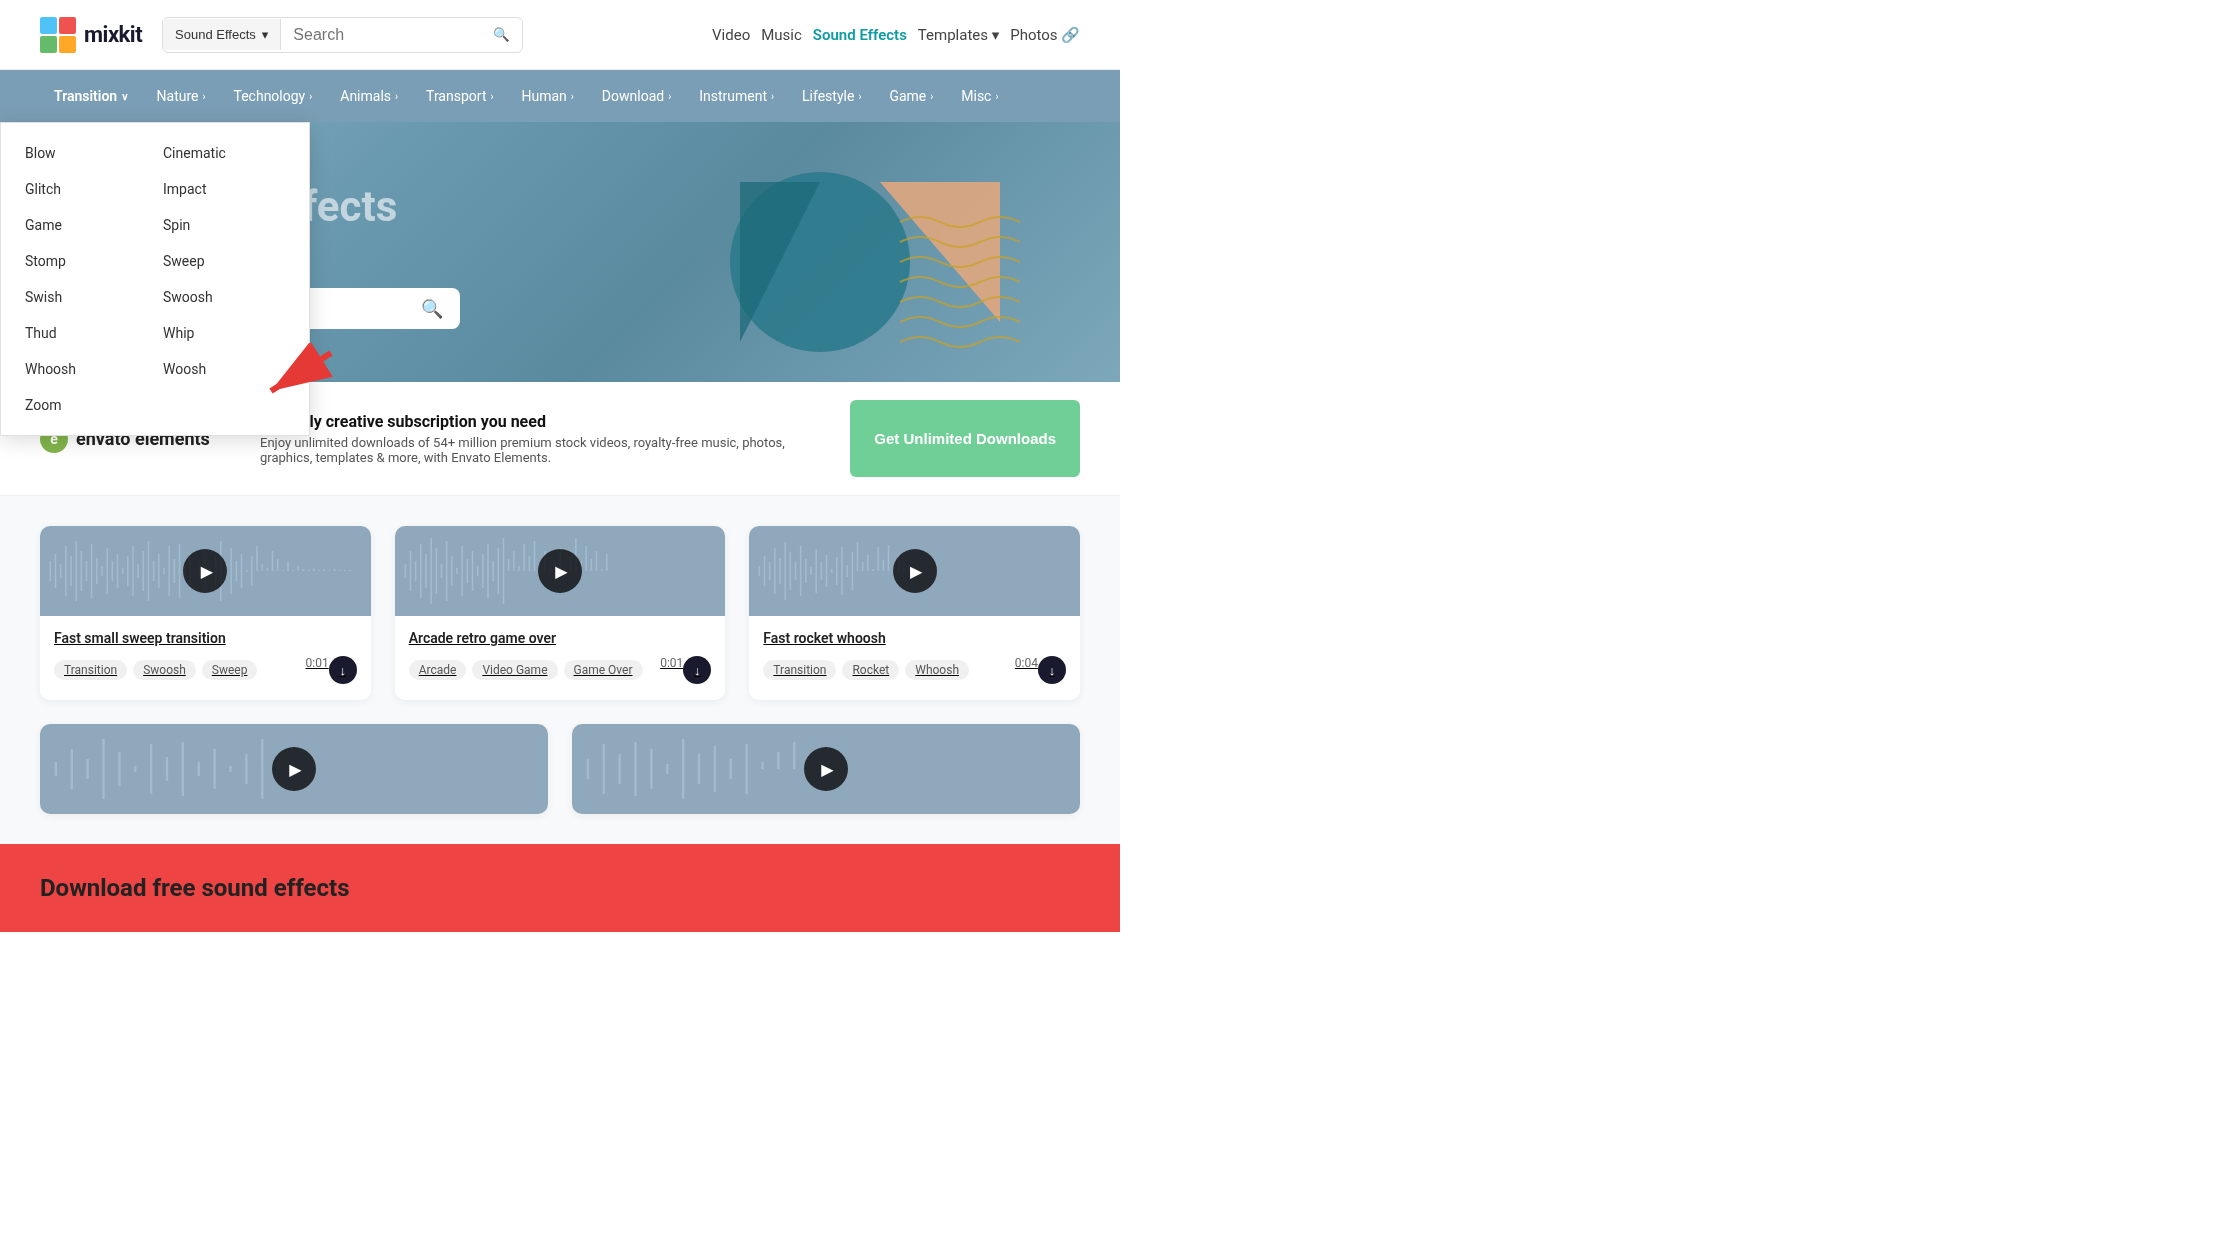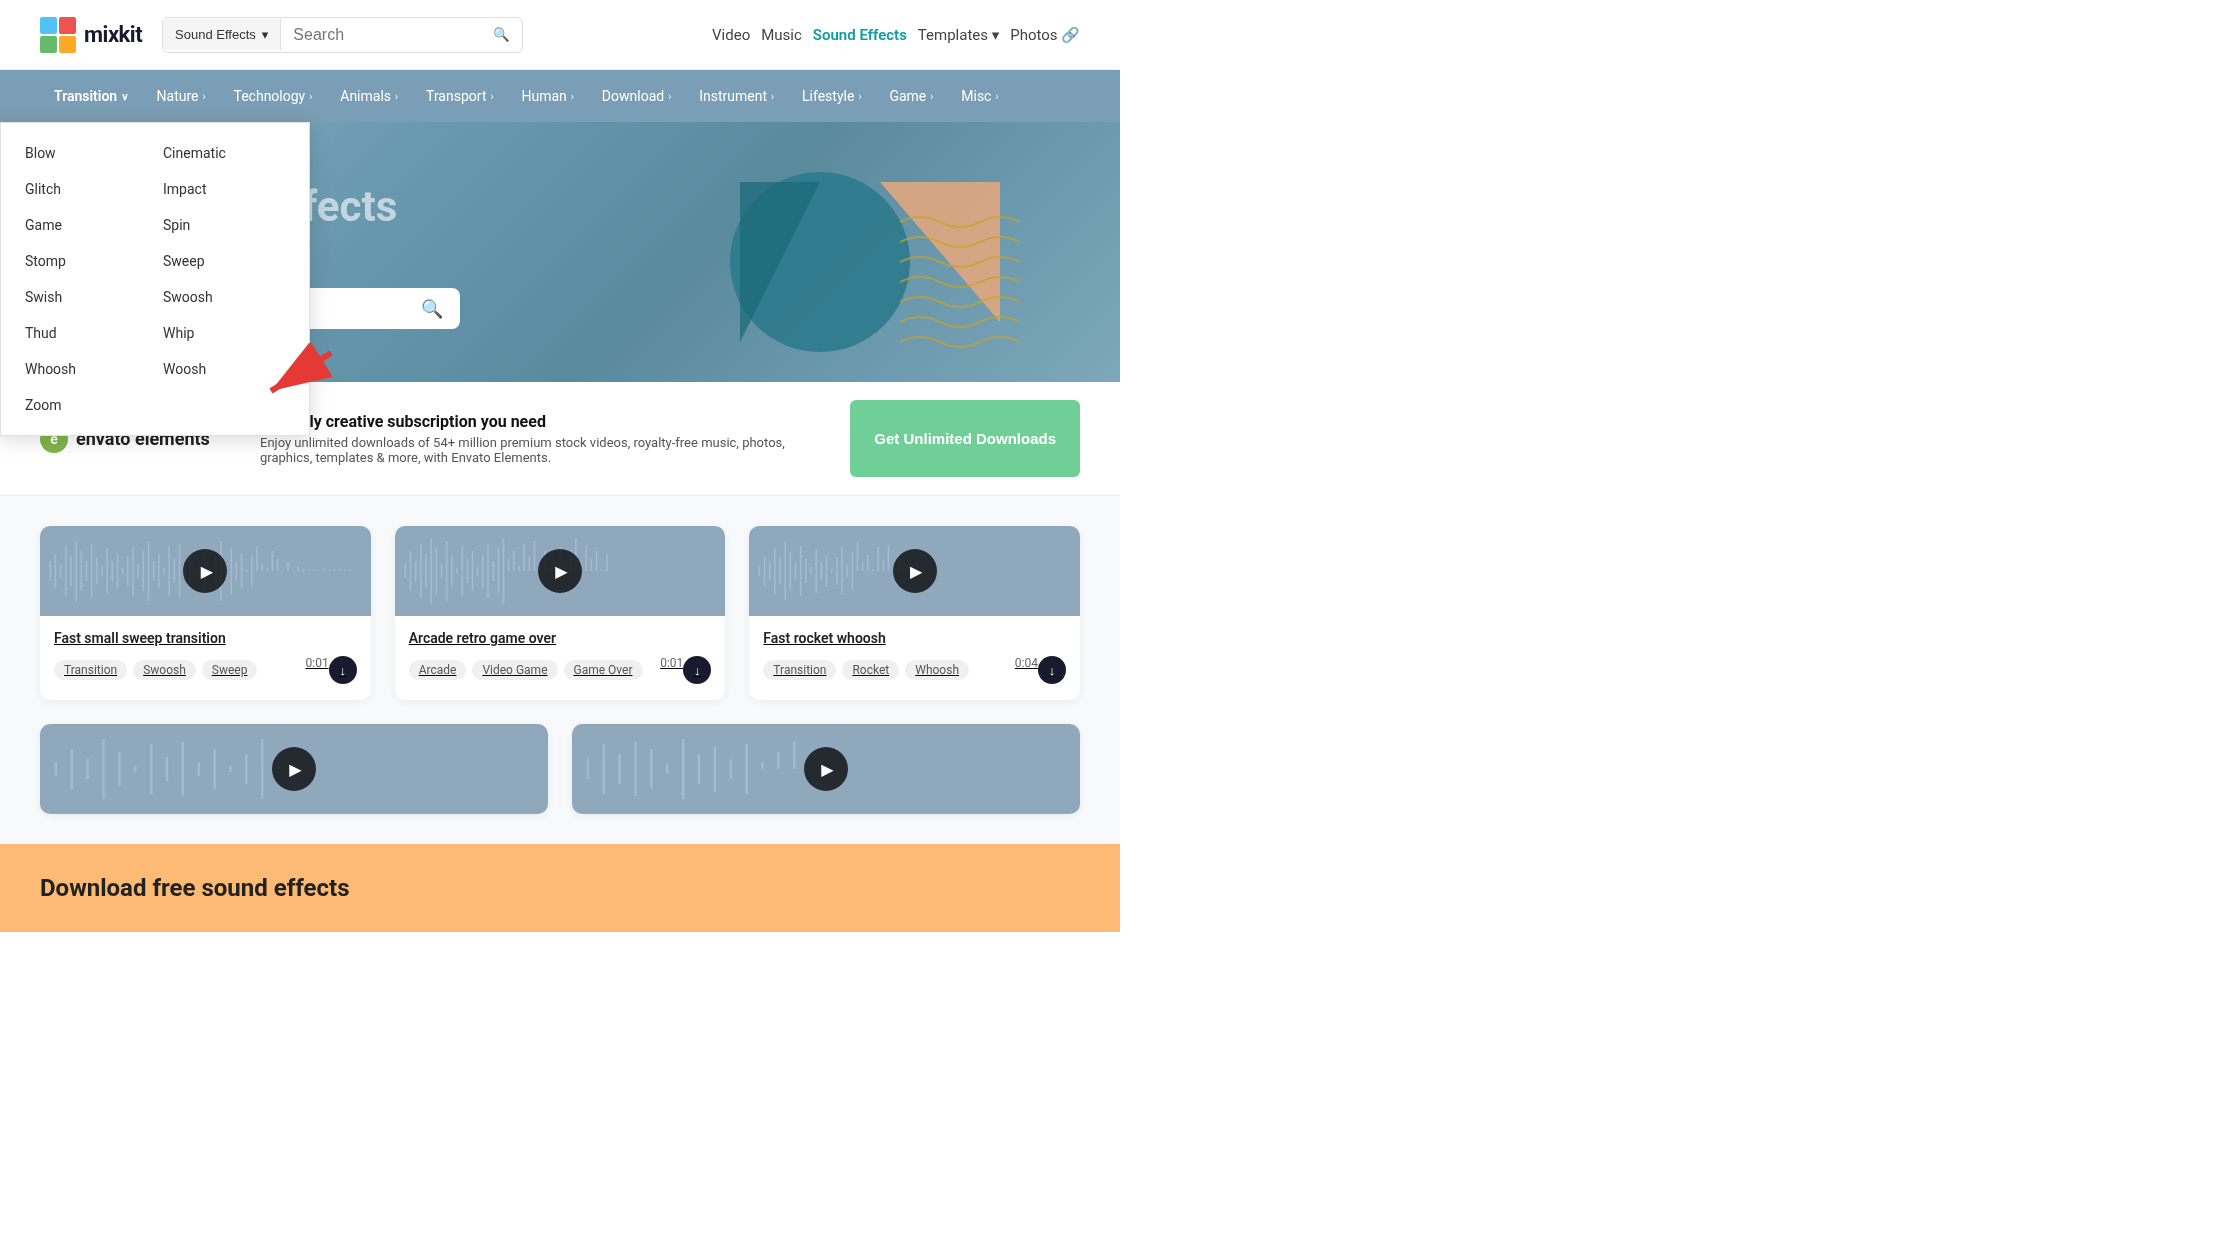--- a/index.html
+++ b/index.html
@@ -347,21 +347,21 @@
     .sound-card-partial {
       background: #fff;
       border-radius: 10px;
       overflow: hidden;
       box-shadow: 0 2px 8px rgba(0,0,0,0.06);
     }
 
     
     .download-section {
       padding: 30px 40px;
-      background: #fdba74;
+      background: #ef4444;
     }
     .download-title {
       font-size: 24px;
       font-weight: 700;
       color: #222;
     }
 
     
     .category-wrapper {
       position: relative;

